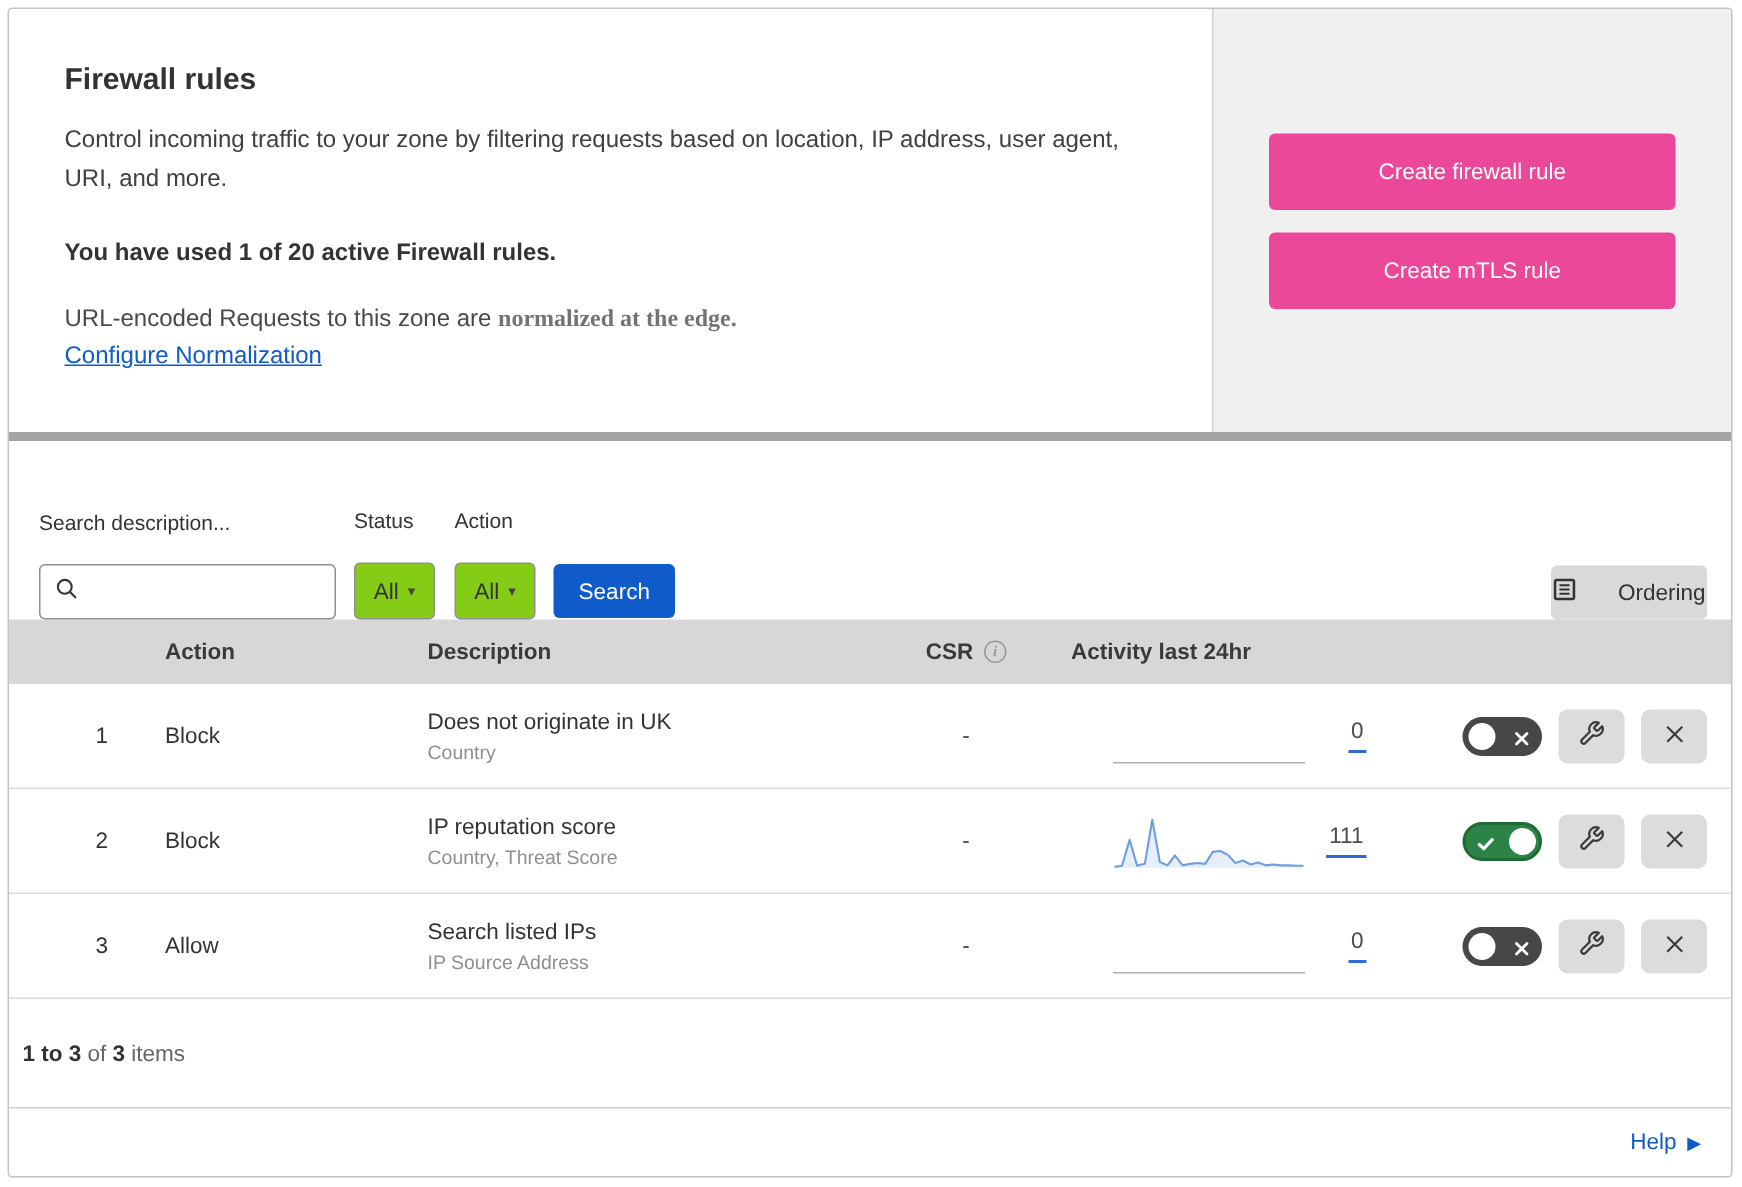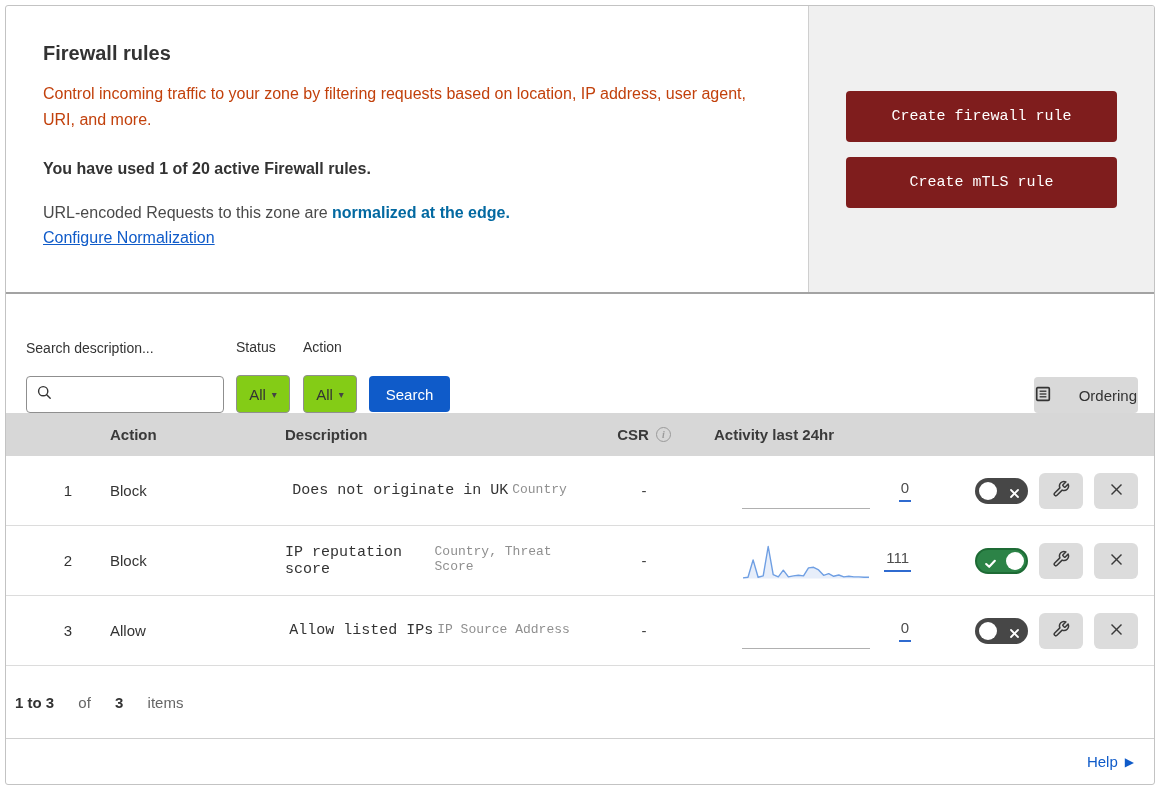--- a/index.html
+++ b/index.html
@@ -3,34 +3,34 @@
 <meta charset="utf-8">
 <style>
   * { box-sizing: border-box; }
   html, body { margin:0; padding:0; width:1161px; height:791px; overflow:hidden; background:#fff; }
   body { font-family:"Liberation Sans", sans-serif; color:#333; }
 
   .card { position:absolute; left:5px; top:5px; width:1150px; height:780px;
           border:1px solid #c3c3c3; border-radius:3px; background:#fff; overflow:hidden; }
 
   
-  .header-row { display:flex; height:288px; border-bottom:2px solid #a3a3a3; }
+  .header-row { display:flex; height:288px; border-bottom:6px solid #a3a3a3; }
   .header-left { flex:1; padding:30px 40px 0 37px; }
   .page-title { font-size:20px; font-weight:600; color:#333; margin:6px 0 16px; }
-  .desc { font-size:16px; color:#c2410c; line-height:1.62; margin:0; max-width:735px; }
+  .desc { font-size:16px; color:#404040; line-height:1.62; margin:0; max-width:735px; }
   .usage { font-size:16px; font-weight:bold; color:#333; margin:27px 0 0; }
   .norm { font-size:16px; color:#4a4a4a; margin:26px 0 7px; }
-  .norm b { color:#0369a1; }
+  .norm b { color:#737373;font-family:Liberation Serif, serif; }
   .cfg-link { font-size:16px; color:#0f5bc9; text-decoration:underline; cursor:pointer; }
 
   .header-right { width:346px; background:#f0f0f0; border-left:1px solid #cfcfcf;
                   display:flex; flex-direction:column; align-items:stretch; justify-content:center;
                   gap:15px; padding:0 37px; }
-  .btn-primary { height:51px; background:#7f1d1d; color:#fff; font-size:15px; border:none;
-                 border-radius:4px; font-family:Liberation Mono, monospace; cursor:pointer; }
+  .btn-primary { height:51px; background:#ec4899; color:#fff; font-size:15px; border:none;
+                 border-radius:4px; font-family:Liberation Sans, sans-serif; cursor:pointer; }
 
   
   .filter-bar { height:119px; padding:20px 16px 0 20px; display:flex; align-items:flex-end; }
   .fgroup { display:flex; flex-direction:column; }
   .flabel { font-size:14px; color:#333; margin-bottom:20px; }
   .search-box { width:198px; height:37px; border:1px solid #8f8f8f; border-radius:4px;
                 display:flex; align-items:center; padding:0 10px; background:#fff; }
   .search-box input { border:none; outline:none; flex:1; width:100%; font-size:14px; margin-left:8px; font-family:inherit; }
   .dropdown { height:38px; min-width:54px; border:1px solid #8f8f8f; border-radius:4px; background:#84cc16;
               display:flex; align-items:center; justify-content:center; gap:6px; font-size:15px;
@@ -50,21 +50,21 @@
   .thead { height:43px; background:#d7d7d7; align-items:center; font-size:15px; font-weight:600; color:#3a3a3a; }
   .th-action { padding-left:38px; }
   .th-desc { padding-left:41px; }
   .th-csr { display:flex; align-items:center; justify-content:center; gap:7px; }
   .info-icon { width:15px; height:15px; border:1px solid #9a9a9a; border-radius:50%; color:#9a9a9a;
                font-size:10px; font-family:"Liberation Serif", serif; font-style:italic;
                display:inline-flex; align-items:center; justify-content:center; font-weight:bold; }
   .trow { height:70px; border-bottom:1px solid #dcdcdc; align-items:center; font-size:15px; }
   .td-num { text-align:right; color:#333; }
   .td-action { padding-left:38px; color:#333; }
-  .td-desc { padding-left:41px; display:flex; flex-direction:row; justify-content:center; gap:4px;font-family:Liberation Mono, monospace; }
+  .td-desc { padding-left:41px; display:flex; flex-direction:column; justify-content:center; gap:4px; }
   .desc-main { font-size:15px; color:#333; }
   .desc-sub { font-size:13px; color:#8f8f8f; }
   .td-csr { text-align:center; color:#444; }
   .td-activity { display:flex; align-items:center; height:100%; padding-right:8px; }
   .spark-wrap { width:128px; height:38px; margin-left:28px; position:relative; }
   .flatline { position:absolute; left:0; right:0; bottom:1px; border-bottom:1px solid #b0b0b0; }
   .spark-wrap svg { position:absolute; left:0; bottom:0; }
   .count-link { margin-left:auto; font-size:15px; color:#4d4d4d; text-decoration:none;
                 border-bottom:2px solid #2f6bd0; padding:0 2px 4px; cursor:pointer; }
   .td-controls { display:flex; align-items:center; justify-content:flex-end; gap:11px; padding-right:16px; }
@@ -78,21 +78,21 @@
   .tog-x { position:absolute; right:8px; top:7px; display:none; }
   .toggle.off .tog-x { display:block; }
   .tog-check { position:absolute; left:7px; top:6px; display:none; }
   .toggle.on .tog-check { display:block; }
 
   .icon-btn { width:44px; height:36px; background:#dcdcdc; border:none; border-radius:6px;
               display:flex; align-items:center; justify-content:center; cursor:pointer; flex:0 0 auto; }
 
   
   .table-footer { height:73px; border-bottom:1px solid #cfcfcf; display:flex; align-items:center;
-                  padding-left:9px; font-size:15px;gap:20px; }
+                  padding-left:9px; font-size:15px; }
   .tf-bold { font-weight:bold; color:#333; white-space:pre; }
   .tf-normal { color:#666; white-space:pre; }
   .help-bar { height:45px; display:flex; align-items:center; justify-content:flex-end; padding-right:20px; }
   .help-link { color:#0f5bc9; font-size:15px; display:flex; align-items:center; gap:7px;
                text-decoration:none; cursor:pointer; }
   .help-arrow { font-size:12px; line-height:1; }
 </style>
 </head>
 <body>
 
@@ -239,21 +239,21 @@
               <line x1="12.5" y1="2.5" x2="2.5" y2="12.5" stroke="#3a3a3a" stroke-width="1.4"></line>
             </svg></span>
       </button>
     </div>
   </div>
 
   <div class="grid trow">
     <div class="td-num">3</div>
     <div class="td-action">Allow</div>
     <div class="td-desc">
-      <span class="desc-main">Allow listed IPs</span>
+      <span class="desc-main">Search listed IPs</span>
       <span class="desc-sub">IP Source Address</span>
     </div>
     <div class="td-csr">-</div>
     <div class="td-activity">
       <div class="spark-wrap">
           <div class="flatline"></div>
         </div>
       <a class="count-link">0</a>
     </div>
     <div class="td-controls">

